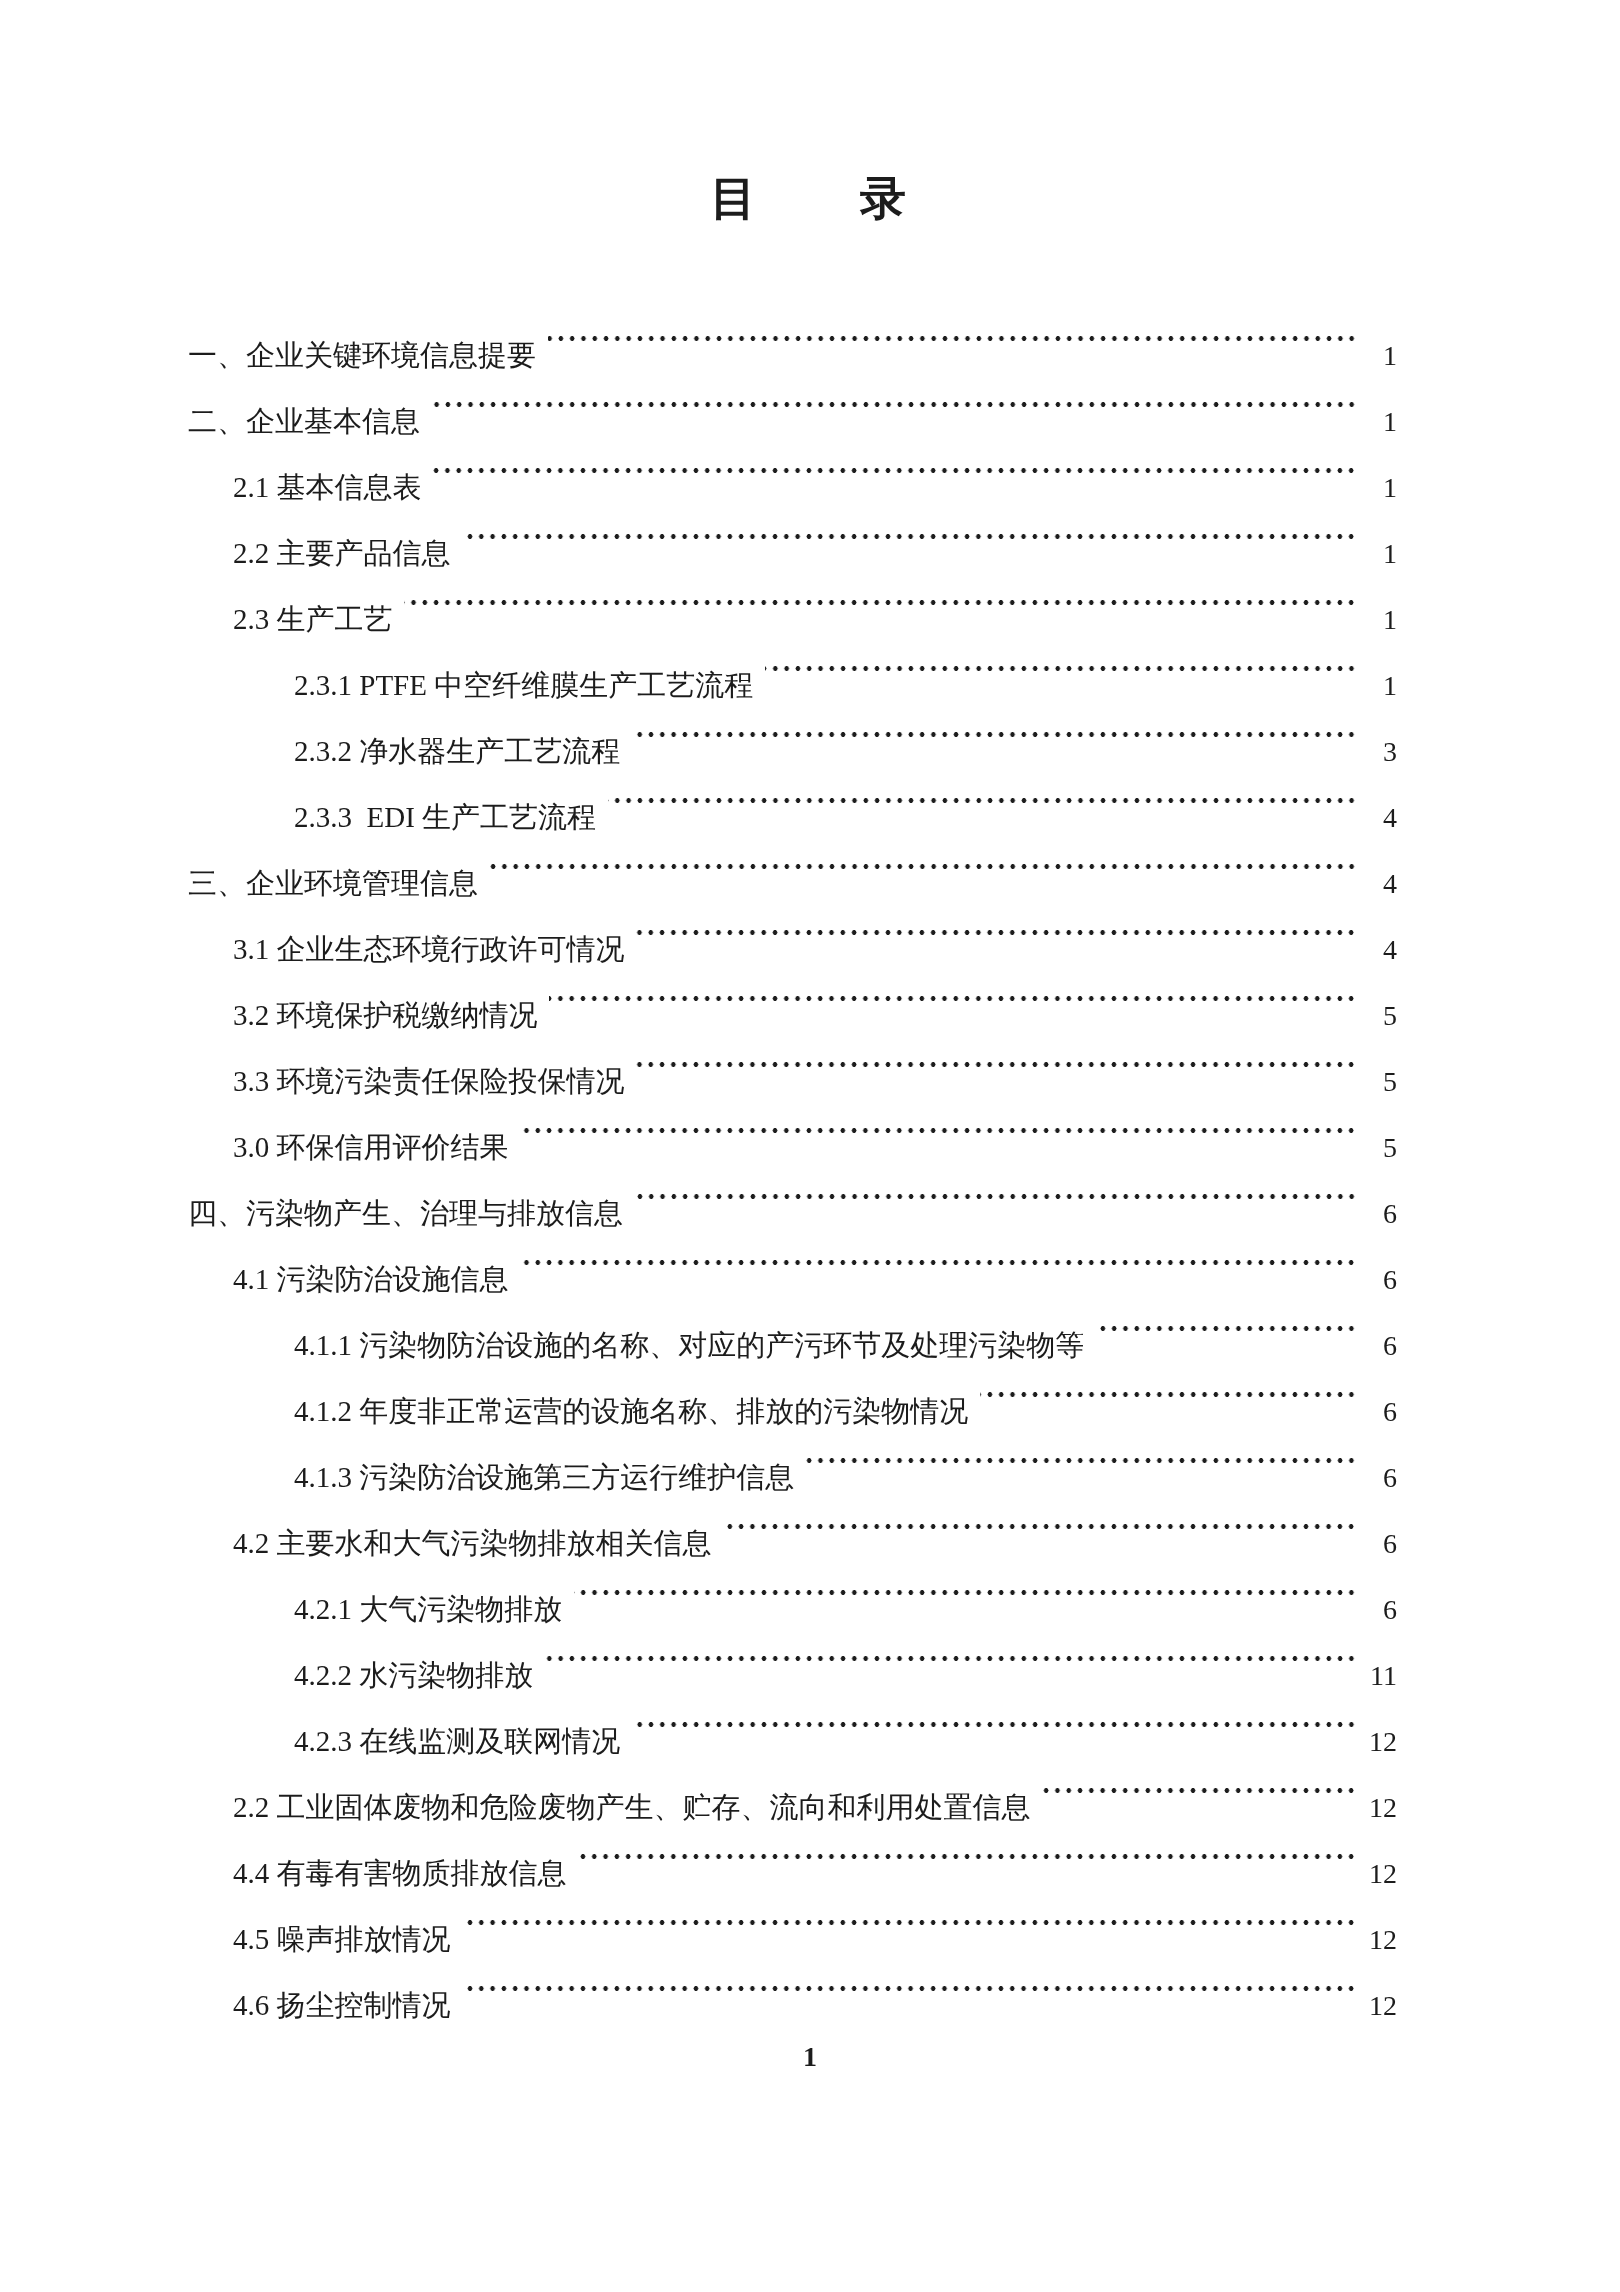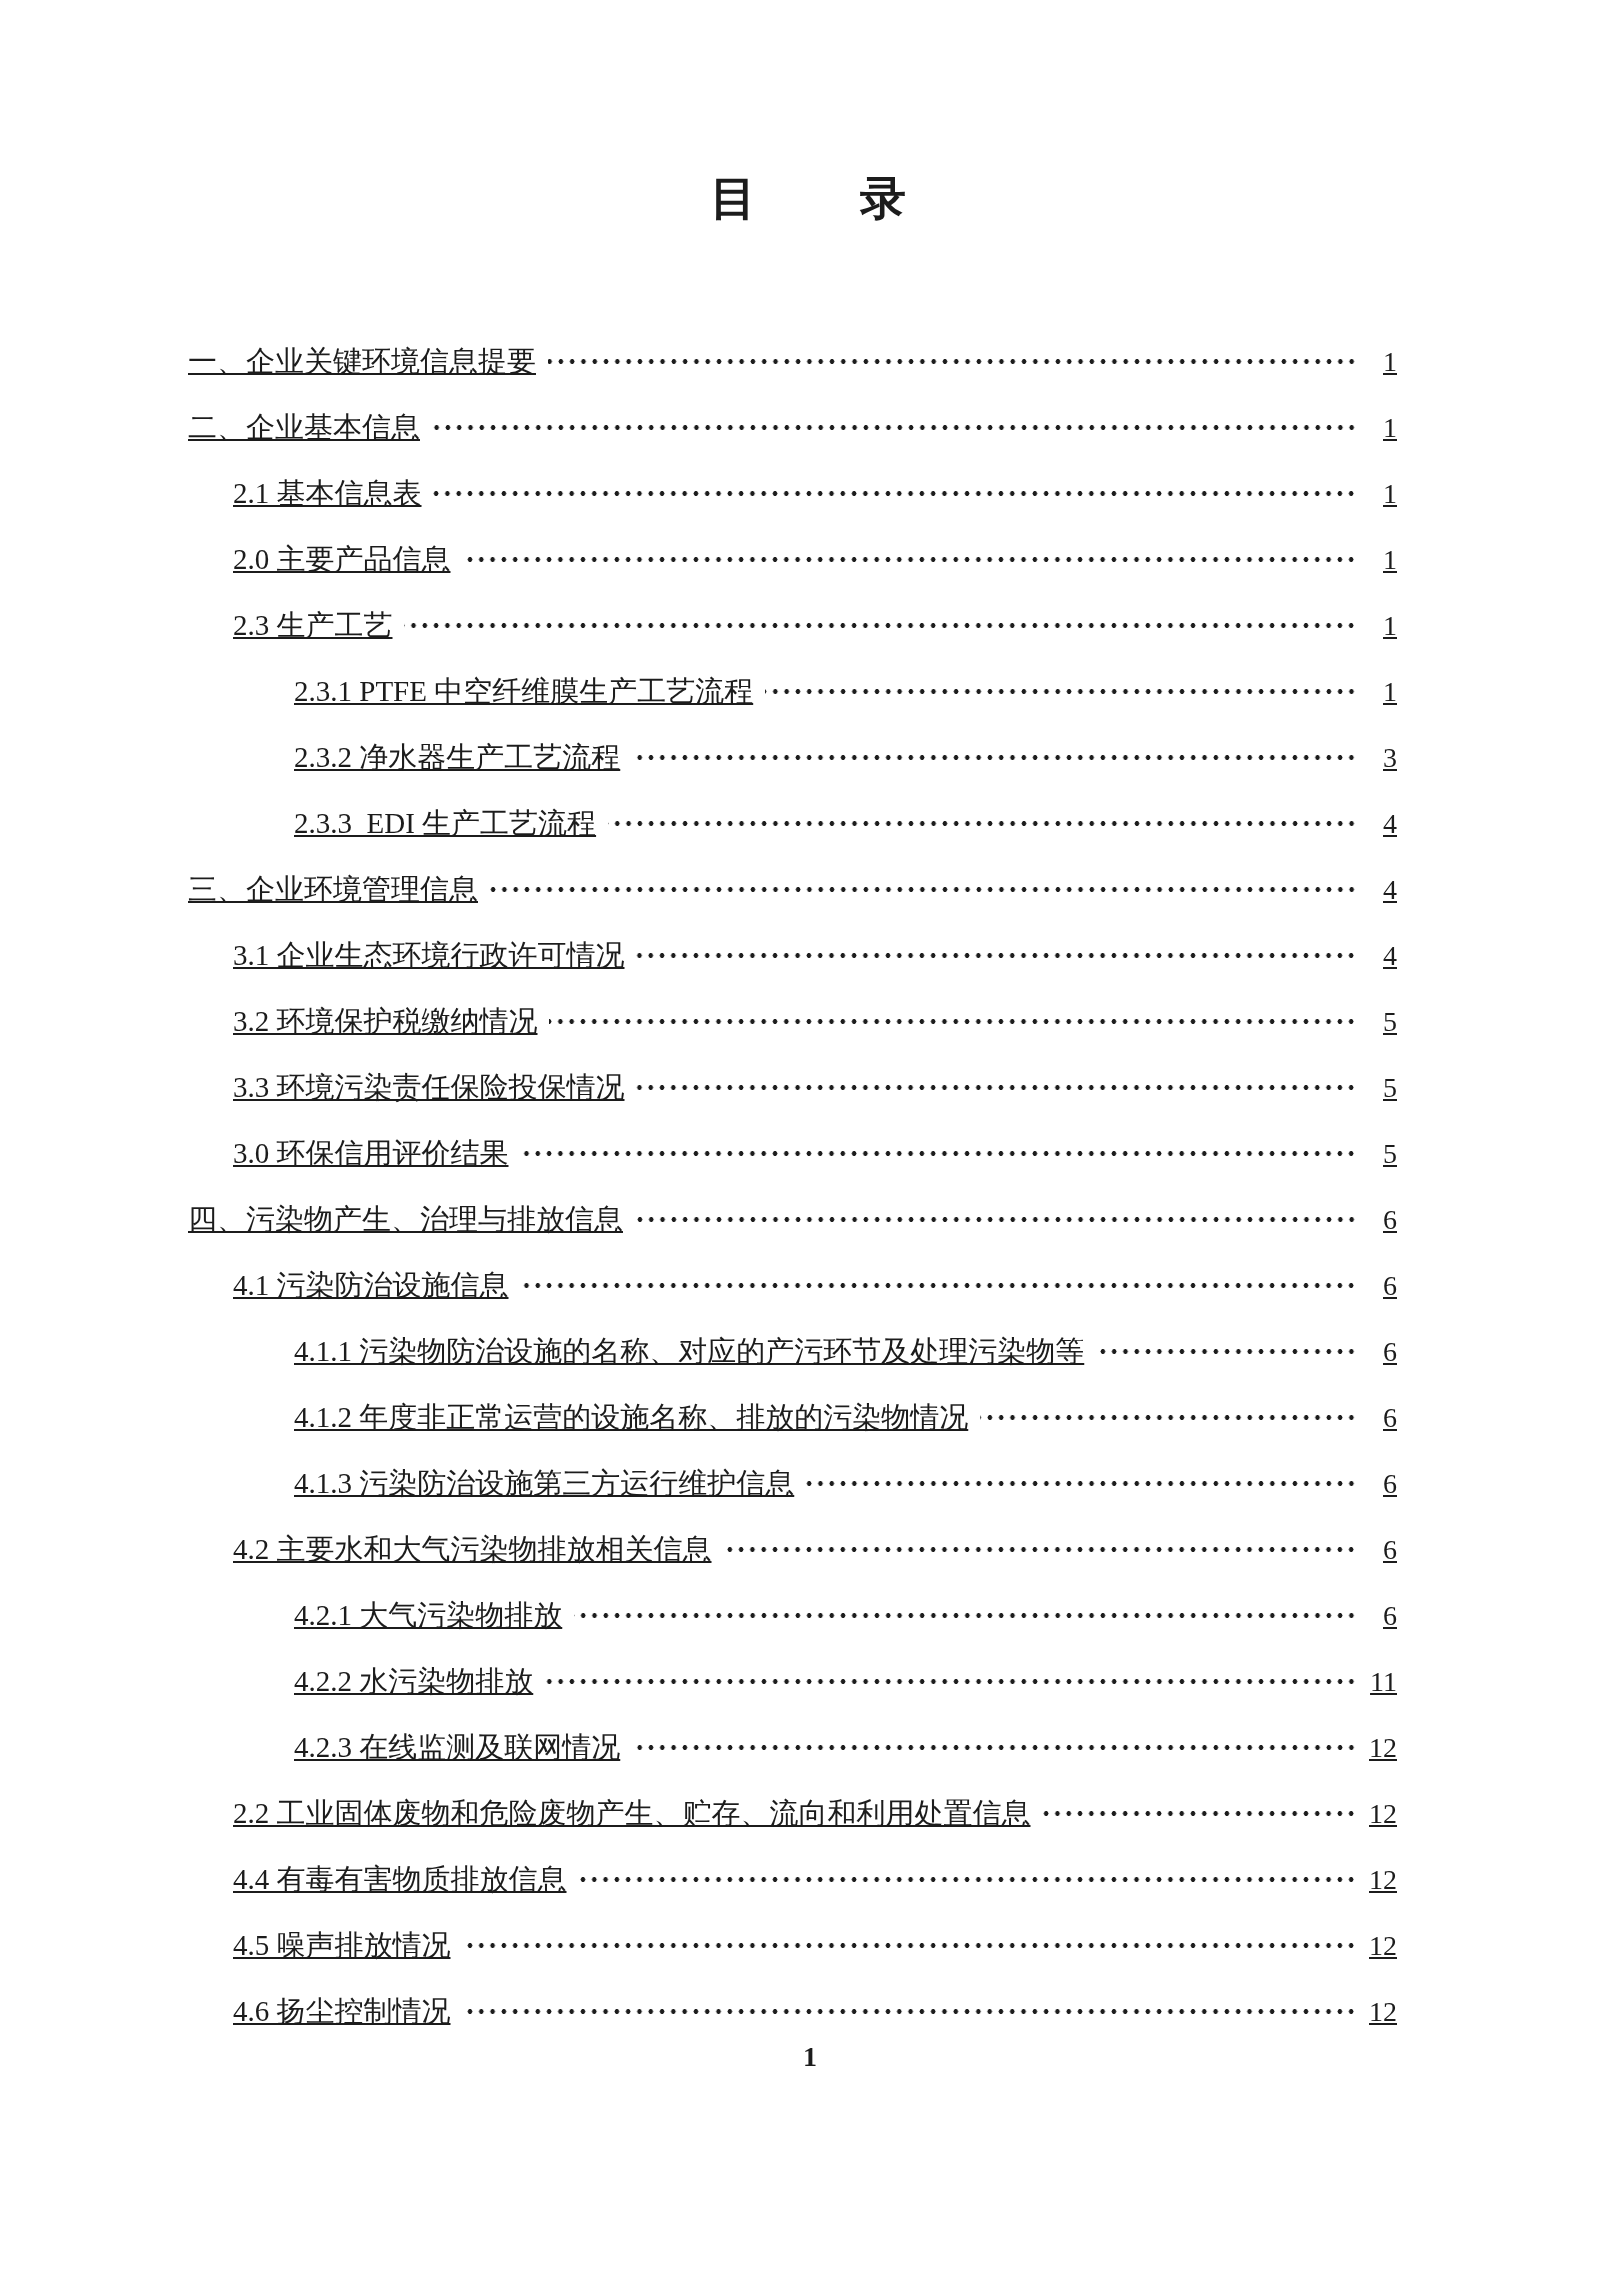--- a/index.html
+++ b/index.html
@@ -24,26 +24,25 @@
     font-weight: bold;
     line-height: 59px;
     letter-spacing: 3.9px;
     white-space: pre;
   }
   .toc {
     margin: 94px 223px 0 188px;
   }
   .toc-row {
     display: flex;
-    align-items: center;
+    align-items: flex-start;
     height: 66px;
     padding-top: 13.7px;
     box-sizing: border-box;
     white-space: pre;
-    text-decoration: underline;
   }
   .toc-label {
     font-size: 29px;
     line-height: 39px;
     flex: 0 0 auto;
   }
   .lvl-1 .toc-label { margin-left: 0; }
   .lvl-2 .toc-label { margin-left: 45px; }
   .lvl-3 .toc-label { margin-left: 106px; }
   .toc-leader {
@@ -88,21 +87,21 @@
     <span class="toc-label">二、企业基本信息</span>
     <span class="toc-leader"></span>
     <span class="toc-page">1</span>
   </div>
       <div class="toc-row lvl-2">
     <span class="toc-label">2.1 基本信息表</span>
     <span class="toc-leader"></span>
     <span class="toc-page">1</span>
   </div>
       <div class="toc-row lvl-2">
-    <span class="toc-label">2.0 主要产品信息</span>
+    <span class="toc-label">2.2 主要产品信息</span>
     <span class="toc-leader"></span>
     <span class="toc-page">1</span>
   </div>
       <div class="toc-row lvl-2">
     <span class="toc-label">2.3 生产工艺</span>
     <span class="toc-leader"></span>
     <span class="toc-page">1</span>
   </div>
       <div class="toc-row lvl-3">
     <span class="toc-label">2.3.1 PTFE 中空纤维膜生产工艺流程</span>

